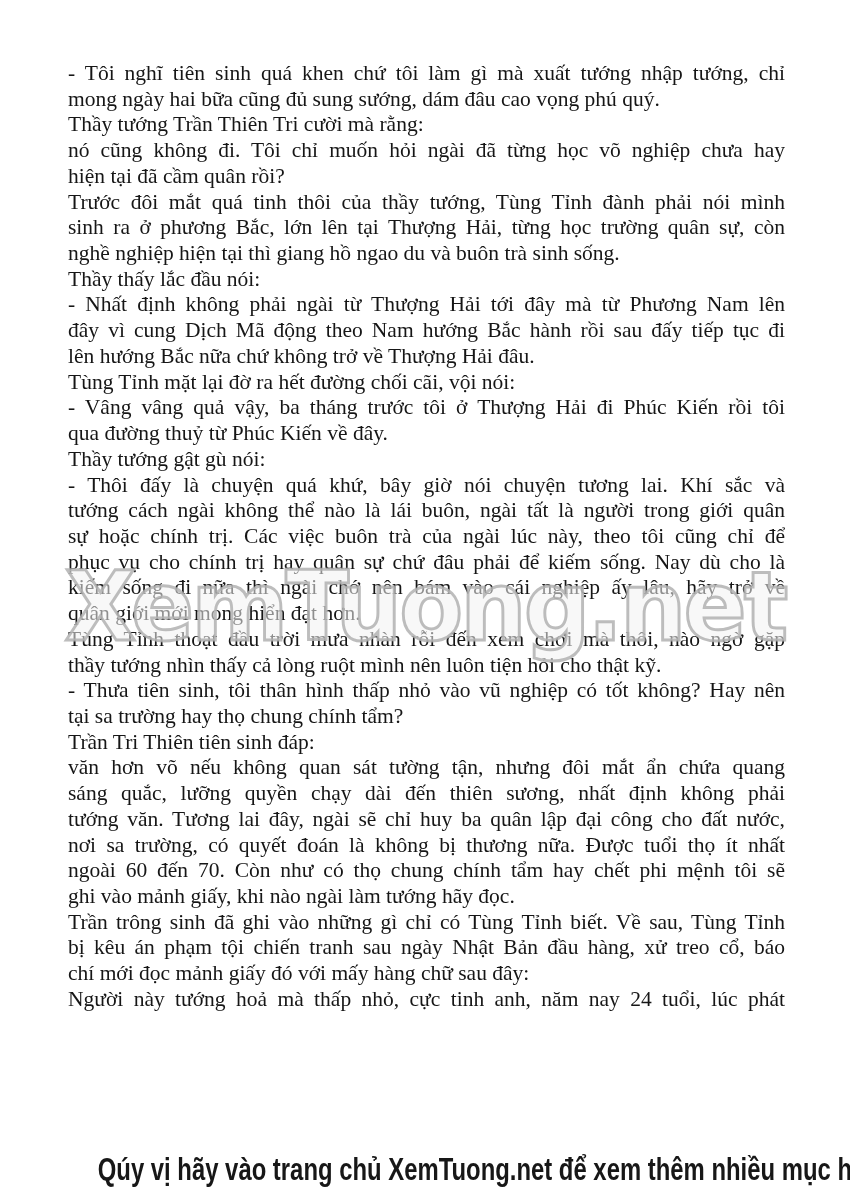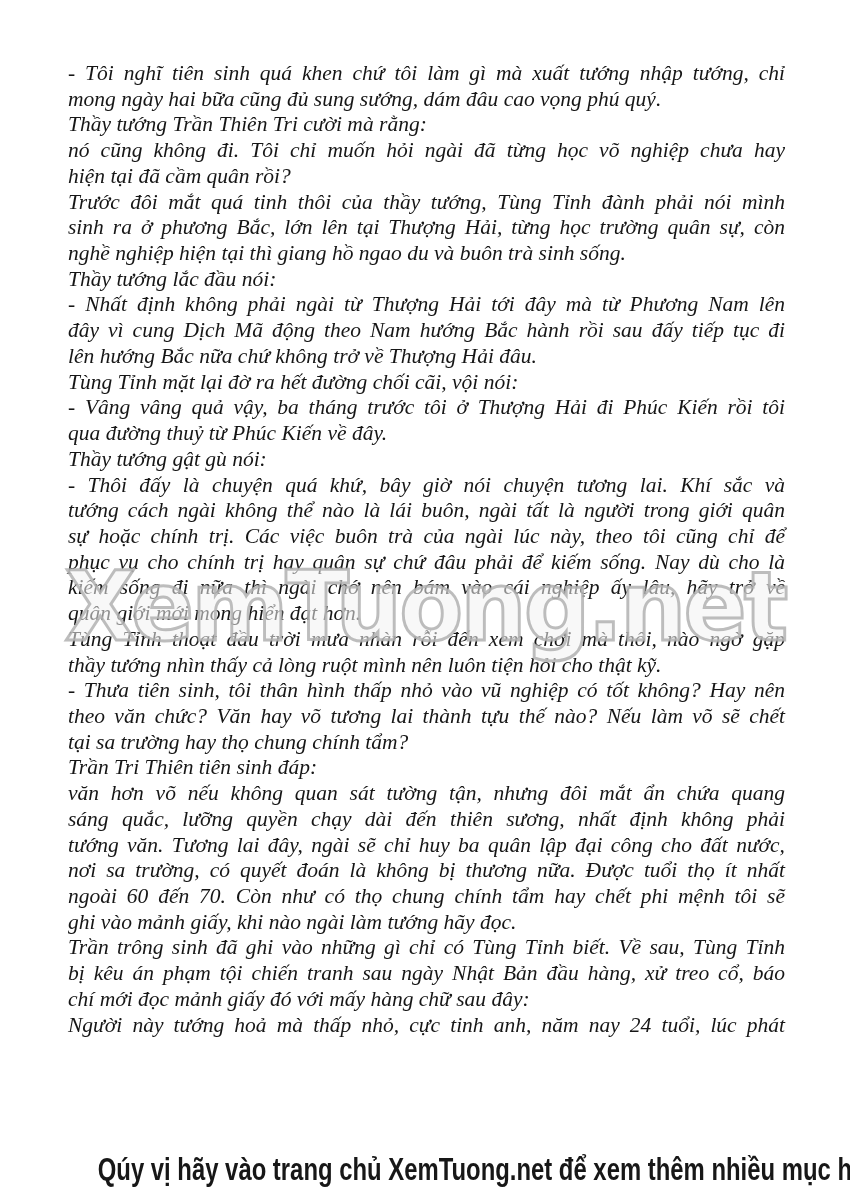--- a/index.html
+++ b/index.html
@@ -16,21 +16,20 @@
     font-family: "Liberation Serif", "DejaVu Serif", serif;
   }
   .doc {
     position: absolute;
     left: 68px;
     top: 61px;
     width: 717px;
     color: #161616;
     font-size: 21.5px;
     z-index: 1;
-    font-style: italic;
   }
   .line {
     height: 25.72px;
     line-height: 25.72px;
     text-align: justify;
     text-align-last: justify;
     overflow: visible;
     white-space: normal;
   }
   .line.end {
@@ -76,38 +75,37 @@
 
   <div class="doc">
       <div class="line">- Tôi nghĩ tiên sinh quá khen chứ tôi làm gì mà xuất tướng nhập tướng, chỉ</div>
       <div class="line end">mong ngày hai bữa cũng đủ sung sướng, dám đâu cao vọng phú quý.</div>
       <div class="line end">Thầy tướng Trần Thiên Tri cười mà rằng:</div>
       <div class="line">nó cũng không đi. Tôi chỉ muốn hỏi ngài đã từng học võ nghiệp chưa hay</div>
       <div class="line end">hiện tại đã cầm quân rồi?</div>
       <div class="line">Trước đôi mắt quá tinh thôi của thầy tướng, Tùng Tỉnh đành phải nói mình</div>
       <div class="line">sinh ra ở phương Bắc, lớn lên tại Thượng Hải, từng học trường quân sự, còn</div>
       <div class="line end">nghề nghiệp hiện tại thì giang hồ ngao du và buôn trà sinh sống.</div>
-      <div class="line end">Thầy tướng lắc đầu nói:</div>
+      <div class="line end">Thầy thấy lắc đầu nói:</div>
       <div class="line">- Nhất định không phải ngài từ Thượng Hải tới đây mà từ Phương Nam lên</div>
       <div class="line">đây vì cung Dịch Mã động theo Nam hướng Bắc hành rồi sau đấy tiếp tục đi</div>
       <div class="line end">lên hướng Bắc nữa chứ không trở về Thượng Hải đâu.</div>
       <div class="line end">Tùng Tỉnh mặt lại đờ ra hết đường chối cãi, vội nói:</div>
       <div class="line">- Vâng vâng quả vậy, ba tháng trước tôi ở Thượng Hải đi Phúc Kiến rồi tôi</div>
       <div class="line end">qua đường thuỷ từ Phúc Kiến về đây.</div>
       <div class="line end">Thầy tướng gật gù nói:</div>
       <div class="line">- Thôi đấy là chuyện quá khứ, bây giờ nói chuyện tương lai. Khí sắc và</div>
       <div class="line">tướng cách ngài không thể nào là lái buôn, ngài tất là người trong giới quân</div>
       <div class="line">sự hoặc chính trị. Các việc buôn trà của ngài lúc này, theo tôi cũng chỉ để</div>
       <div class="line">phục vụ cho chính trị hay quân sự chứ đâu phải để kiếm sống. Nay dù cho là</div>
       <div class="line">kiếm sống đi nữa thì ngài chớ nên bám vào cái nghiệp ấy lâu, hãy trở về</div>
       <div class="line end">quân giới mới mong hiển đạt hơn.</div>
       <div class="line">Tùng Tỉnh thoạt đầu trời mưa nhàn rỗi đến xem chơi mà thôi, nào ngờ gặp</div>
       <div class="line end">thầy tướng nhìn thấy cả lòng ruột mình nên luôn tiện hỏi cho thật kỹ.</div>
       <div class="line">- Thưa tiên sinh, tôi thân hình thấp nhỏ vào vũ nghiệp có tốt không? Hay nên</div>
-      <div class="line">theo văn chức? Văn hay võ tương lai thành tựu thế nào? Nếu làm võ sẽ chết</div>
       <div class="line end">tại sa trường hay thọ chung chính tẩm?</div>
       <div class="line end">Trần Tri Thiên tiên sinh đáp:</div>
       <div class="line">văn hơn võ nếu không quan sát tường tận, nhưng đôi mắt ẩn chứa quang</div>
       <div class="line">sáng quắc, lưỡng quyền chạy dài đến thiên sương, nhất định không phải</div>
       <div class="line">tướng văn. Tương lai đây, ngài sẽ chỉ huy ba quân lập đại công cho đất nước,</div>
       <div class="line">nơi sa trường, có quyết đoán là không bị thương nữa. Được tuổi thọ ít nhất</div>
       <div class="line">ngoài 60 đến 70. Còn như có thọ chung chính tẩm hay chết phi mệnh tôi sẽ</div>
       <div class="line end">ghi vào mảnh giấy, khi nào ngài làm tướng hãy đọc.</div>
       <div class="line">Trần trông sinh đã ghi vào những gì chỉ có Tùng Tỉnh biết. Về sau, Tùng Tỉnh</div>
       <div class="line">bị kêu án phạm tội chiến tranh sau ngày Nhật Bản đầu hàng, xử treo cổ, báo</div>

